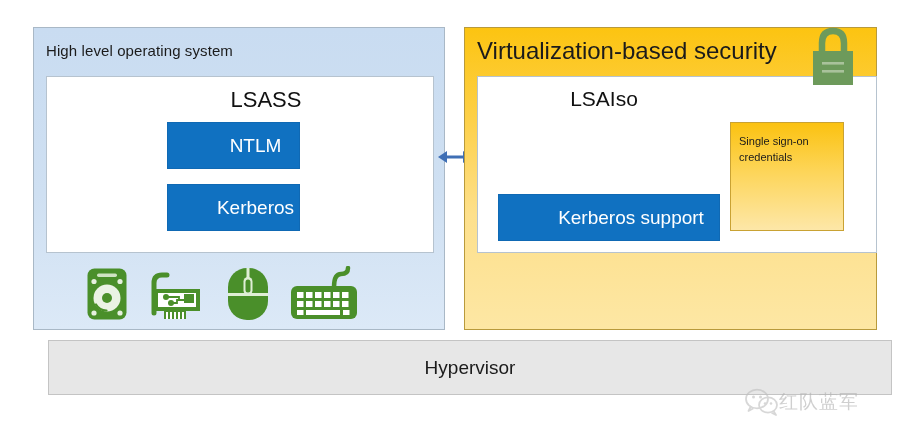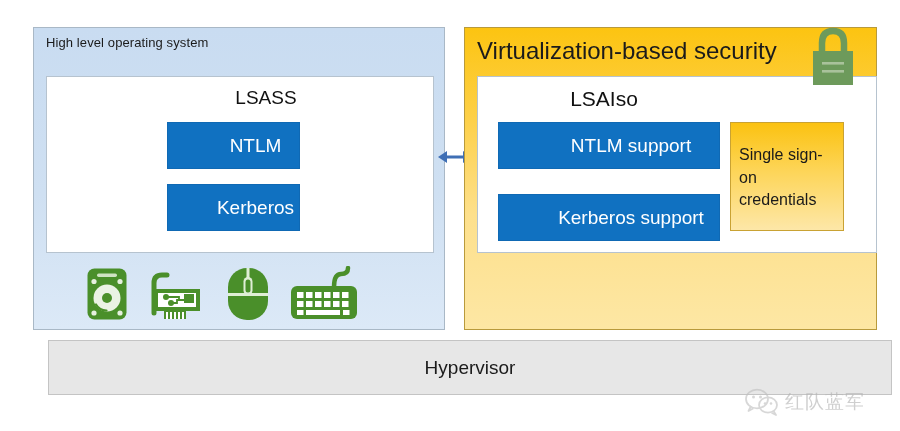--- a/index.html
+++ b/index.html
@@ -30,22 +30,22 @@
     top: 27px;
     width: 412px;
     height: 303px;
     background: linear-gradient(180deg, #c9dcf1 0%, #cfe0f2 55%, #dce9f7 100%);
     border: 1px solid #a9b8c6;
     box-sizing: border-box;
   }
   .panel-left .panel-title {
     position: absolute;
     left: 12px;
-    top: 7px;
-    font-size: 13px;
+    top: 14px;
+    font-size: 15px;
     letter-spacing: 0.1px;
     color: #1b1b1b;
     white-space: nowrap;
   }
 
   
   .lsass-box {
     position: absolute;
     left: 12px;
     top: 48px;
@@ -54,21 +54,21 @@
     background: #ffffff;
     border: 1px solid #b6c3cf;
     box-sizing: border-box;
   }
   .lsass-box .box-title {
     position: absolute;
     left: 4px;
     right: 0;
     top: 10px;
     text-align: center;
-    font-size: 19px;
+    font-size: 22px;
     color: #111111;
     margin-left: 48px;
   }
   .blue-chip {
     position: absolute;
     background: #1071c1;
     color: #ffffff;
     display: flex;
     align-items: center;
     justify-content: center;
@@ -169,22 +169,22 @@
 
   .sso-box {
     position: absolute;
     left: 252px;
     top: 45px;
     width: 114px;
     height: 109px;
     background: linear-gradient(180deg, #fbc211 0%, #fdd558 45%, #fde7a8 100%);
     border: 1px solid #c9a233;
     box-sizing: border-box;
-    padding: 21px 8px 0 8px;
-    font-size: 16px;
+    padding: 11px 8px 0 8px;
+    font-size: 11px;
     line-height: 1.42;
     color: #1a1a1a;
   }
 
   .lock-icon {
     position: absolute;
     left: 806px;
     top: 26px;
     width: 54px;
     height: 62px;
@@ -209,21 +209,20 @@
 
   
   .watermark {
     position: absolute;
     left: 745px;
     top: 382px;
     width: 145px;
     height: 40px;
     display: flex;
     align-items: center;
-    gap: 6px;
     opacity: 0.62;
   }
   .watermark .wm-text {
     font-size: 19px;
     color: #b3b3b3;
     letter-spacing: 1px;
     font-family: "DejaVu Sans", sans-serif;
   }
 </style>
 </head>
@@ -309,21 +308,20 @@
     <line x1="5" y1="11" x2="29" y2="11" stroke="#3f6fb5" stroke-width="3"></line>
     <polygon points="0,11 9,5 9,17" fill="#3f6fb5"></polygon>
     <polygon points="34,11 25,5 25,17" fill="#3f6fb5"></polygon>
   </svg>
 
   <div class="panel-right">
     <div class="panel-title">Virtualization-based security</div>
 
     <div class="lsaiso-box">
       <div class="box-title">LSAIso</div>
-      <div class="blue-chip chip-ntlm">NTLM support</div>
       <div class="blue-chip chip-kerberos">Kerberos support</div>
       <div class="sso-box">Single sign-on credentials</div>
     </div>
   </div>
 
   <svg class="lock-icon" viewBox="0 0 54 62">
     <path d="M16 27 L16 17 Q16 5 27 5 Q38 5 38 17 L38 27" stroke="#6d9a5b" stroke-width="6.5" fill="none"></path>
     <rect x="7" y="25" width="40" height="34" fill="#6d9a5b"></rect>
     <rect x="16" y="36" width="22" height="2.6" fill="#a9c29b"></rect>
     <rect x="16" y="44" width="22" height="2.6" fill="#a9c29b"></rect>

